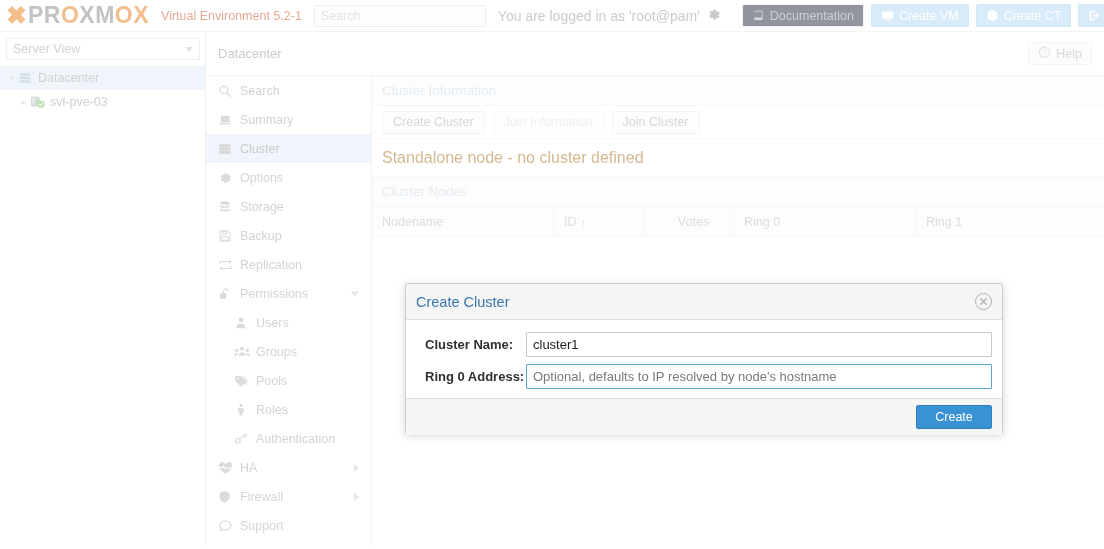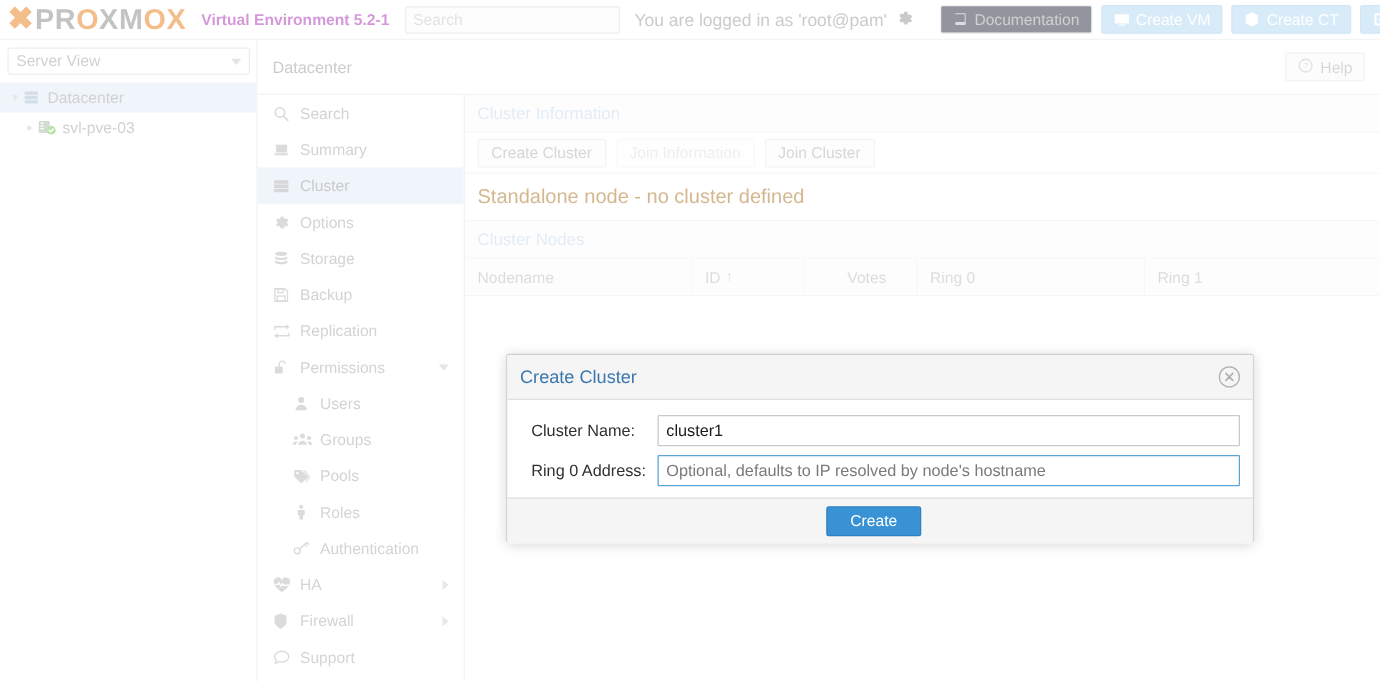--- a/index.html
+++ b/index.html
@@ -33,21 +33,21 @@
     color: #e57000; letter-spacing: -1px; margin-right: 2px;
     font-family: "Liberation Sans", sans-serif;
   }
   .logo-word {
     font-size: 23px; font-weight: bold; letter-spacing: 0.5px;
     color: #7b7b7b; line-height: 1;
   }
   .logo-word .o-orange { color: #e57000; }
   .logo-word .x-orange { color: #e57000; }
   #product-name {
-    font-size: 12.5px; color: #a21caf; margin-left: 8px; white-space: nowrap; font-weight: bold;
+    font-size: 12.5px; color: #c2410c; margin-left: 8px; white-space: nowrap;
   }
   #header-search {
     margin-left: 12px; width: 172px; height: 22px;
     border: 1px solid #d8d8d8; background: #fbfbfb; border-radius: 2px;
     font-size: 12.5px; color: #b8b8b8; padding: 0 6px; outline: none;
     font-family: "Liberation Sans", sans-serif;
   }
   #header-search::placeholder { color: #c2c2c2; }
   #login-status {
     margin-left: 12px; font-size: 14px; color: #8c8c8c; white-space: nowrap;
@@ -198,32 +198,32 @@
     border: 1.5px solid #b0b0b0; color: #b0b0b0; cursor: pointer;
     display: flex; align-items: center; justify-content: center;
     font-size: 12px; line-height: 1; position: relative;
   }
   #modal-body {
     height: 78px; padding: 10px 10px 0 10px; background: #ffffff;
   }
   .form-row { display: flex; align-items: center; height: 28px; margin-bottom: 4px; }
   .form-label {
     width: 110px; flex: 0 0 110px; text-align: left; font-size: 13px;
-    color: #303030; padding-left: 9px;
+    color: #303030; padding-left: 9px; font-weight: bold;
   }
   .form-input {
     flex: 1; height: 25px; border: 1px solid #c9c9c9; background: #ffffff;
     font-size: 13px; color: #1a1a1a; padding: 0 6px; border-radius: 1px;
     outline: none; font-family: "Liberation Sans", sans-serif;
   }
   .form-input.focused { border: 1px solid #5ba4d6; }
   .form-input::placeholder { color: #7a7a7a; }
   #modal-footer {
     height: 37px; background: #f5f5f5; border-top: 1px solid #e0e0e0;
-    display: flex; align-items: center; justify-content: center;
+    display: flex; align-items: center; justify-content: flex-end;
     padding-right: 10px;
   }
   #create-btn {
     height: 24px; min-width: 76px; padding: 0 14px;
     background: #3892d4; border: 1px solid #2f81bd; border-radius: 2px;
     color: #ffffff; font-size: 12.5px; cursor: pointer;
     display: inline-flex; align-items: center; justify-content: center;
     font-family: "Liberation Sans", sans-serif;
   }
   .bottom-strip {

